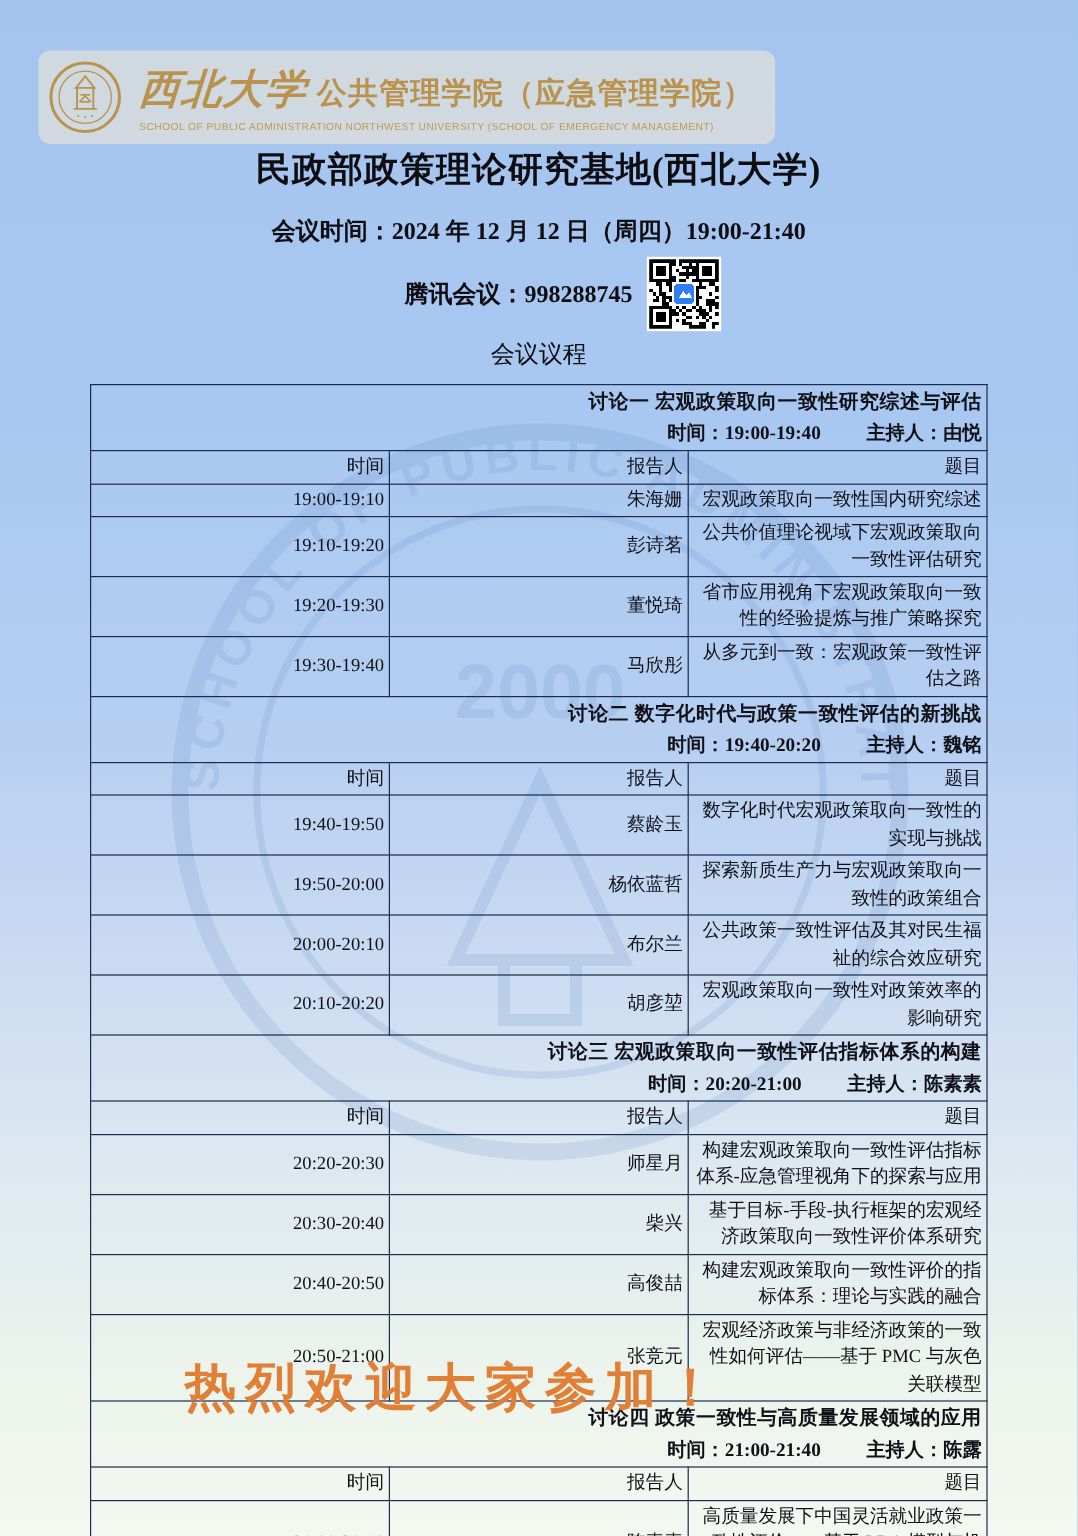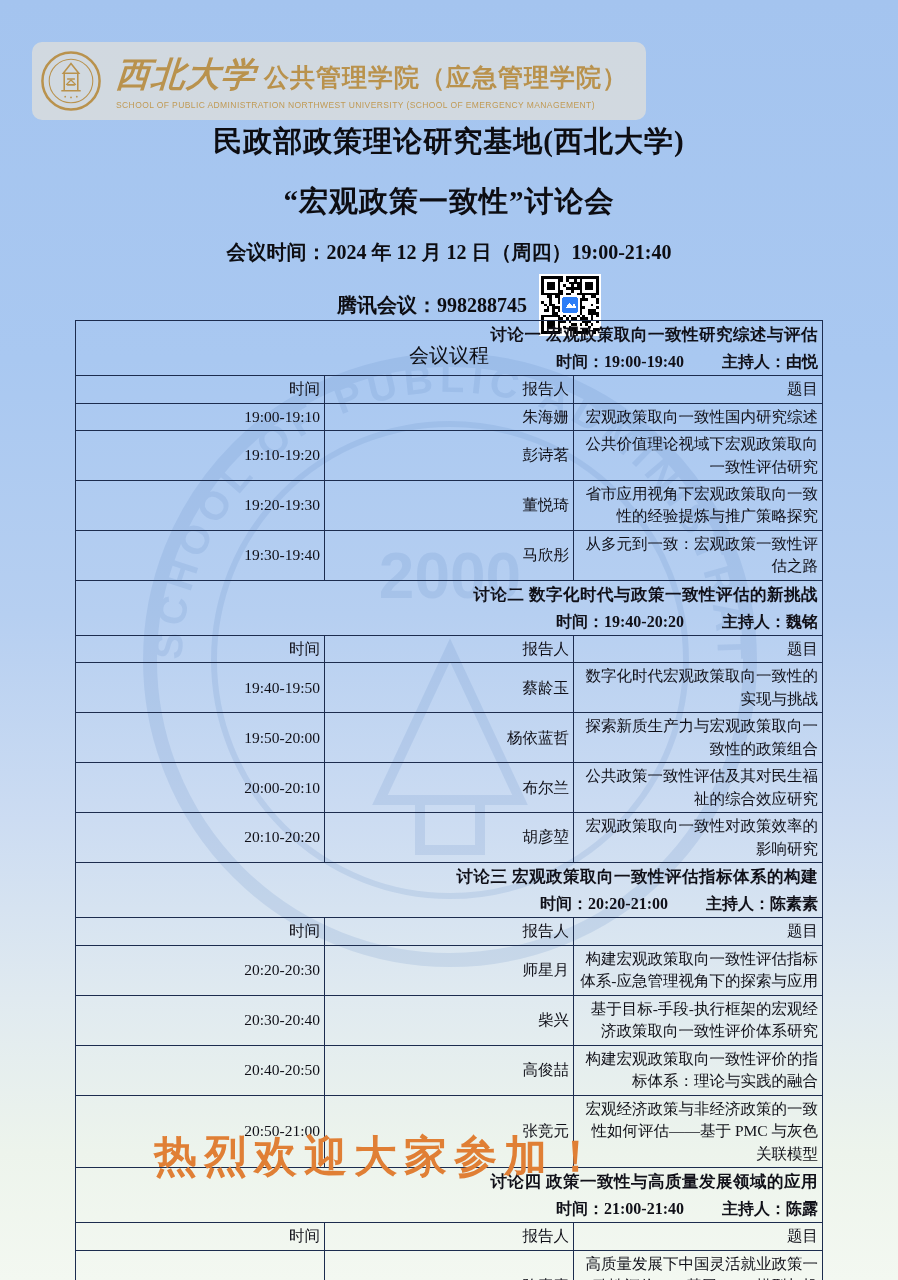--- a/index.html
+++ b/index.html
@@ -116,21 +116,20 @@
       <div class="cn-line">
         <span class="univ-cn">西北大学</span>
         <span class="school-cn">公共管理学院（应急管理学院）</span>
       </div>
       <div class="en-line">SCHOOL OF PUBLIC ADMINISTRATION NORTHWEST UNIVERSITY  (SCHOOL OF EMERGENCY MANAGEMENT)</div>
     </div>
   </div>
 
   <div class="title-block">
     <div class="title-1">民政部政策理论研究基地(西北大学)</div>
-    <div class="title-2">“宏观政策一致性”讨论会</div>
     <div class="time-line">会议时间：2024 年 12 月 12 日（周四）19:00-21:40</div>
     <div class="tencent-row">
       <span class="tencent-label">腾讯会议：998288745</span>
       <div class="qr-wrap">
         <svg id="qr-svg" viewBox="0 0 21 21" width="58" height="58" shape-rendering="crispEdges">
             <rect x="0" y="0" width="21" height="21" fill="#ffffff"></rect>
             <rect x="7" y="0" width="1" height="1" fill="#000"></rect>
             <rect x="9" y="0" width="1" height="1" fill="#000"></rect>
             <rect x="10" y="0" width="1" height="1" fill="#000"></rect>
             <rect x="11" y="0" width="1" height="1" fill="#000"></rect>

